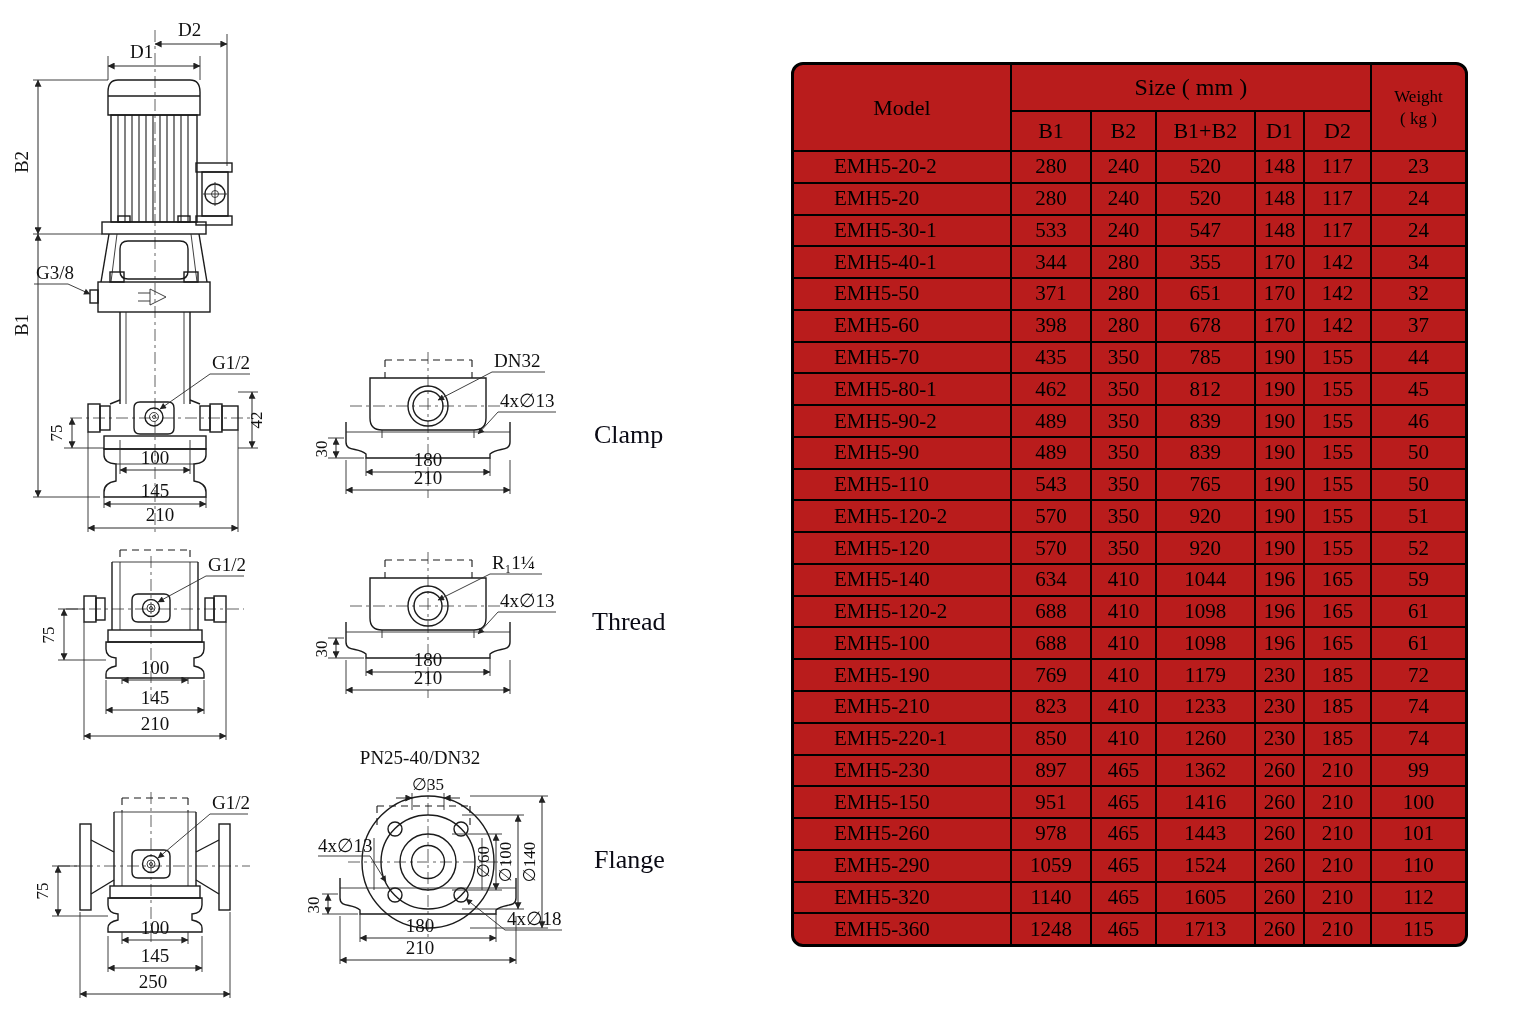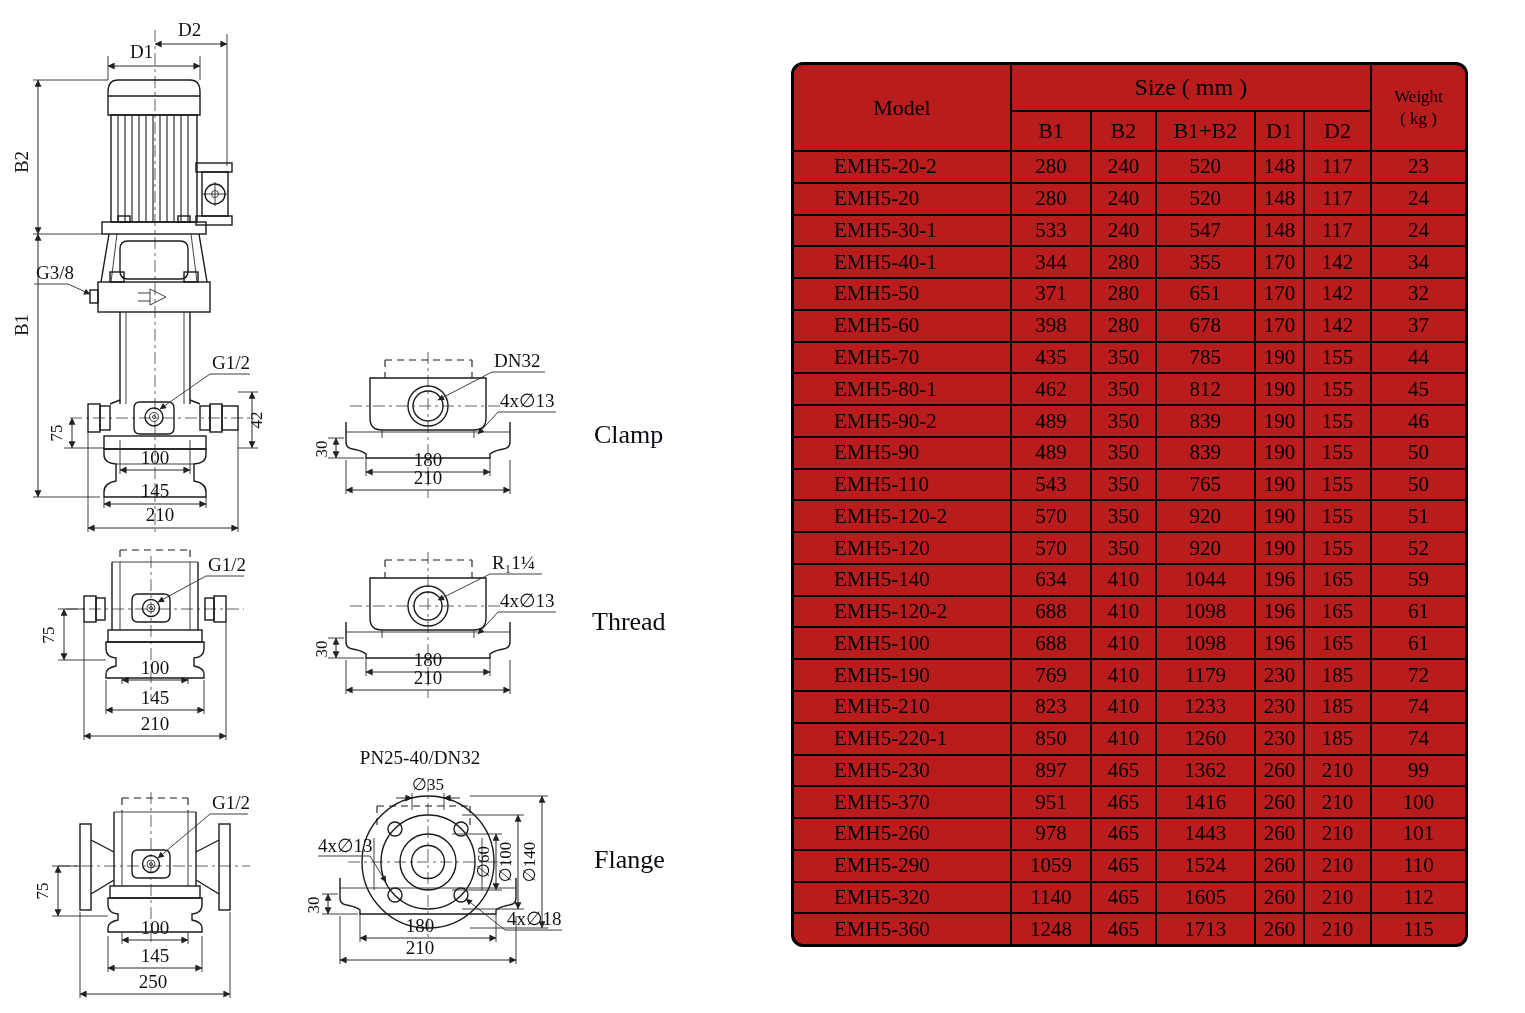--- a/index.html
+++ b/index.html
@@ -630,21 +630,21 @@
         <tr>
           <td class="c-model">EMH5-230</td>
           <td class="c-b1">897</td>
           <td class="c-b2">465</td>
           <td class="c-b1b2">1362</td>
           <td class="c-d1">260</td>
           <td class="c-d2">210</td>
           <td class="c-weight">99</td>
         </tr>
         <tr>
-          <td class="c-model">EMH5-370</td>
+          <td class="c-model">EMH5-150</td>
           <td class="c-b1">951</td>
           <td class="c-b2">465</td>
           <td class="c-b1b2">1416</td>
           <td class="c-d1">260</td>
           <td class="c-d2">210</td>
           <td class="c-weight">100</td>
         </tr>
         <tr>
           <td class="c-model">EMH5-260</td>
           <td class="c-b1">978</td>

